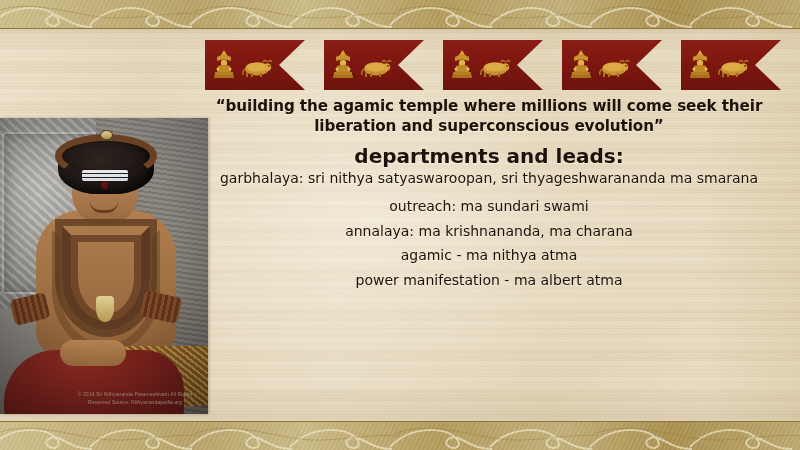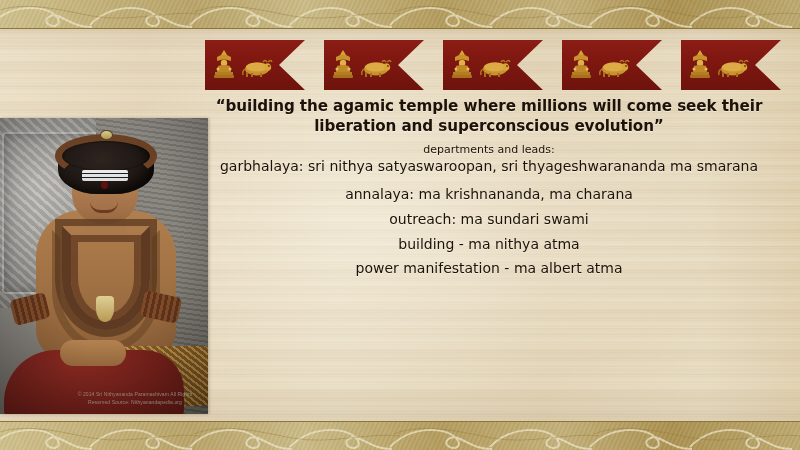--- a/index.html
+++ b/index.html
@@ -258,22 +258,22 @@
   }
   .quote{
     font-size:15.2px;
     font-weight:700;
     line-height:1.32;
     letter-spacing:-.1px;
     text-shadow:0 1px 0 rgba(255,252,240,.45);
   }
   .subhead{
     margin-top:7px;
-    font-size:11px;
-    font-weight:400;
+    font-size:20px;
+    font-weight:700;
     line-height:1.3;
     text-shadow:0 1px 0 rgba(255,252,240,.45);
   }
   .deptlist{ }
   .dept{
     font-size:14px;
     font-weight:400;
     line-height:1.34;
     margin-bottom:9px;
     text-shadow:0 1px 0 rgba(255,252,240,.42);
@@ -485,20 +485,20 @@
     <div class="copy">© 2014 Sri Nithyananda Paramashivam
 All Rights Reserved
 Source: Nithyanandapedia.org</div>
   </div>
 
   <div class="content">
     <div class="quote">“building the agamic temple where millions will come seek their liberation and superconscious evolution”</div>
     <div class="subhead">departments and leads:</div>
     <div class="deptlist">
       <div class="dept">garbhalaya: sri nithya satyaswaroopan, sri thyageshwarananda ma smarana</div>
+      <div class="dept tight">outreach: ma sundari swami</div>
       <div class="dept tight">annalaya: ma krishnananda, ma charana</div>
-      <div class="dept tight">outreach: ma sundari swami</div>
-      <div class="dept tight">building - ma nithya atma</div>
+      <div class="dept tight">agamic - ma nithya atma</div>
       <div class="dept">power manifestation - ma albert atma</div>
     </div>
   </div>
 
 </div>
 
 </body></html>

